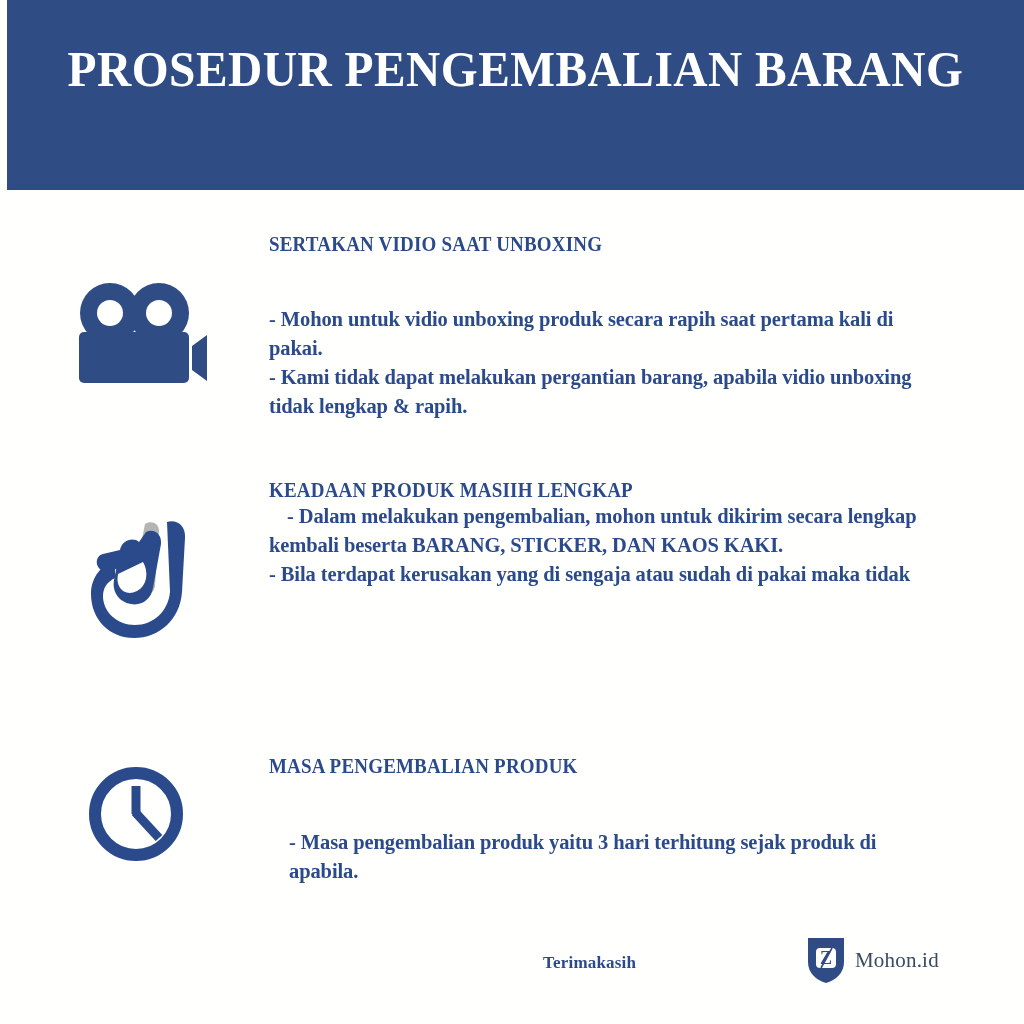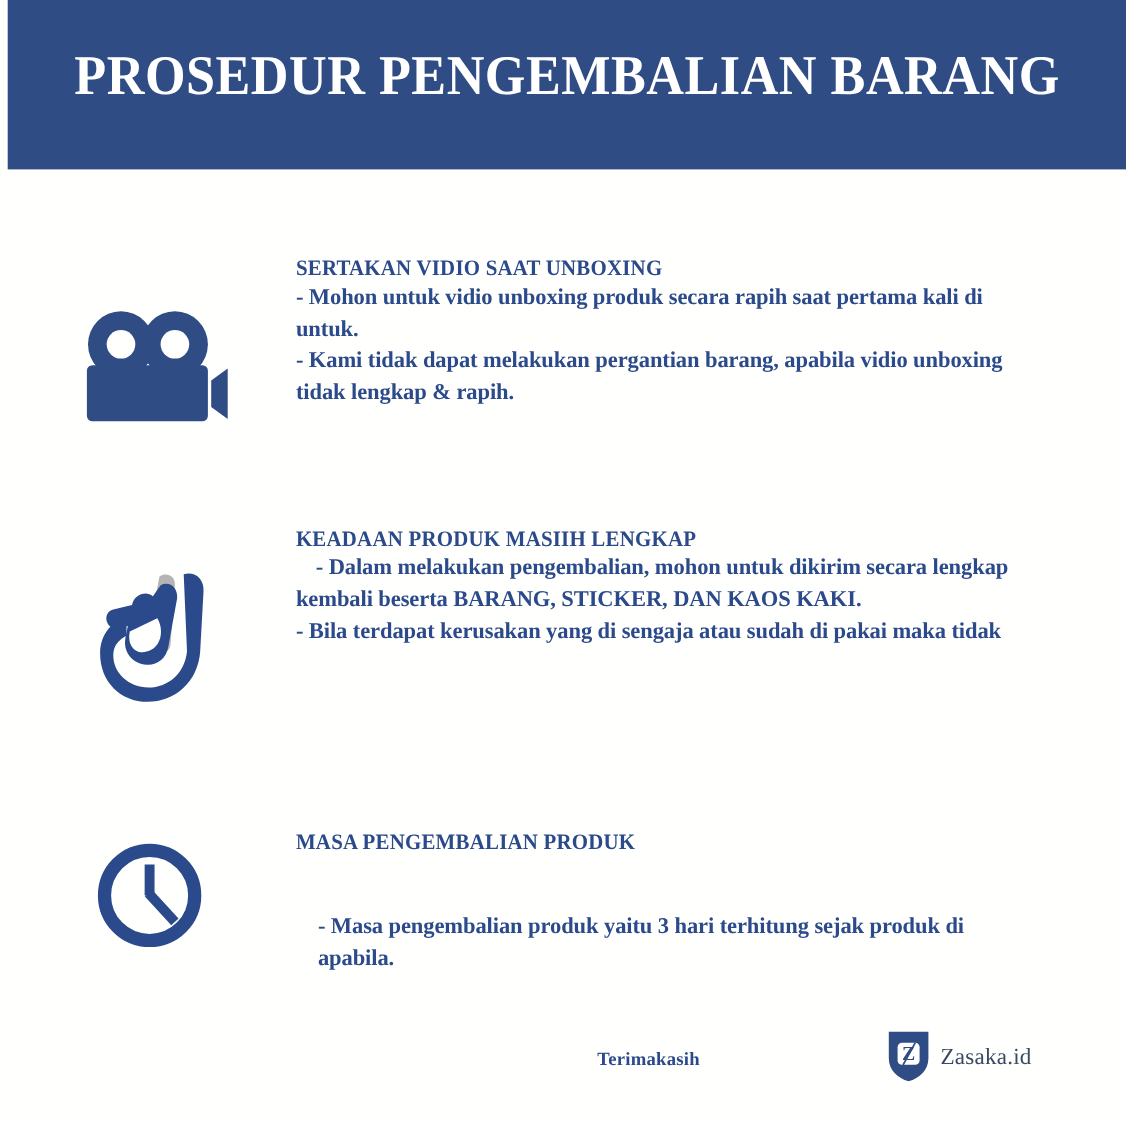--- a/index.html
+++ b/index.html
@@ -21,21 +21,21 @@
     inset: 0;
     background: #fffffd;
   }
 
   
   .header-band {
     position: absolute;
     left: 7px;
     top: 0;
     width: 1017px;
-    height: 154px;
+    height: 190px;
     background: #304c84;
     overflow: hidden;
   }
   .header-title {
     position: absolute;
     left: 0;
     right: 0;
     top: 44px;
     text-align: center;
     color: #ffffff;
@@ -91,21 +91,21 @@
     display: block;
     white-space: nowrap;
   }
   .indent-line {
     padding-left: 18px;
   }
 
   
   #section-1 { top: 232px; }
   #section-1 .section-body { top: 0; }
-  #section-1 .section-text { }
+  #section-1 .section-text { margin-top: 49px; }
   #section-1 .section-icon { left: 70px; top: 48px; }
 
   #section-2 { top: 478px; }
   #section-2 .section-text { }
   #section-2 .section-icon { left: 85px; top: 36px; }
 
   #section-3 { top: 754px; }
   #section-3 .section-text { margin-top: 50px; margin-left: 20px; }
   #section-3 .section-icon { left: 88px; top: 12px; }
 
@@ -165,21 +165,21 @@
         <circle cx="89" cy="33" r="30" fill="#304c84"></circle>
         <circle cx="89" cy="33" r="13" fill="#fffffd"></circle>
         <rect x="9" y="52" width="110" height="51" rx="5" fill="#304c84"></rect>
         <path d="M122 66 L137 55 L137 101 L122 90 Z" fill="#304c84"></path>
       </svg>
     </div>
     <div class="section-body">
       <p class="section-heading">SERTAKAN VIDIO SAAT UNBOXING</p>
       <p class="section-text">
         <span class="line">- Mohon untuk vidio unboxing produk secara rapih saat pertama kali di</span>
-        <span class="line">untuk.</span>
+        <span class="line">pakai.</span>
         <span class="line">- Kami tidak dapat melakukan pergantian barang, apabila vidio unboxing</span>
         <span class="line">tidak lengkap &amp; rapih.</span>
       </p>
     </div>
   </div>
 
   <div class="section" id="section-2">
     <div class="section-icon">
       <svg class="icon-svg" width="110" height="128" viewBox="0 0 110 128" aria-hidden="true">
 
@@ -229,17 +229,17 @@
     <div class="footer-thanks">Terimakasih</div>
     <div class="footer-brand">
       <span>
         <svg class="icon-svg" width="40" height="50" viewBox="0 0 40 50" aria-hidden="true">
           <path d="M2 3 H38 V27 C38 38 30 45 20 48 C10 45 2 38 2 27 Z" fill="#304c84"></path>
           <rect x="10" y="13" width="20" height="20" rx="4" fill="#ffffff"></rect>
           <text x="20" y="29" text-anchor="middle" font-family="&quot;Liberation Serif&quot;, &quot;DejaVu Serif&quot;, serif" font-size="18" font-weight="bold" fill="#304c84">Z</text>
           <line x1="26" y1="13" x2="15" y2="33" stroke="#304c84" stroke-width="1.6"></line>
         </svg>
       </span>
-      <span class="brand-name">Zasaka.id</span>
+      <span class="brand-name">Mohon.id</span>
     </div>
   </div>
 
 </div>
 
 </body></html>

